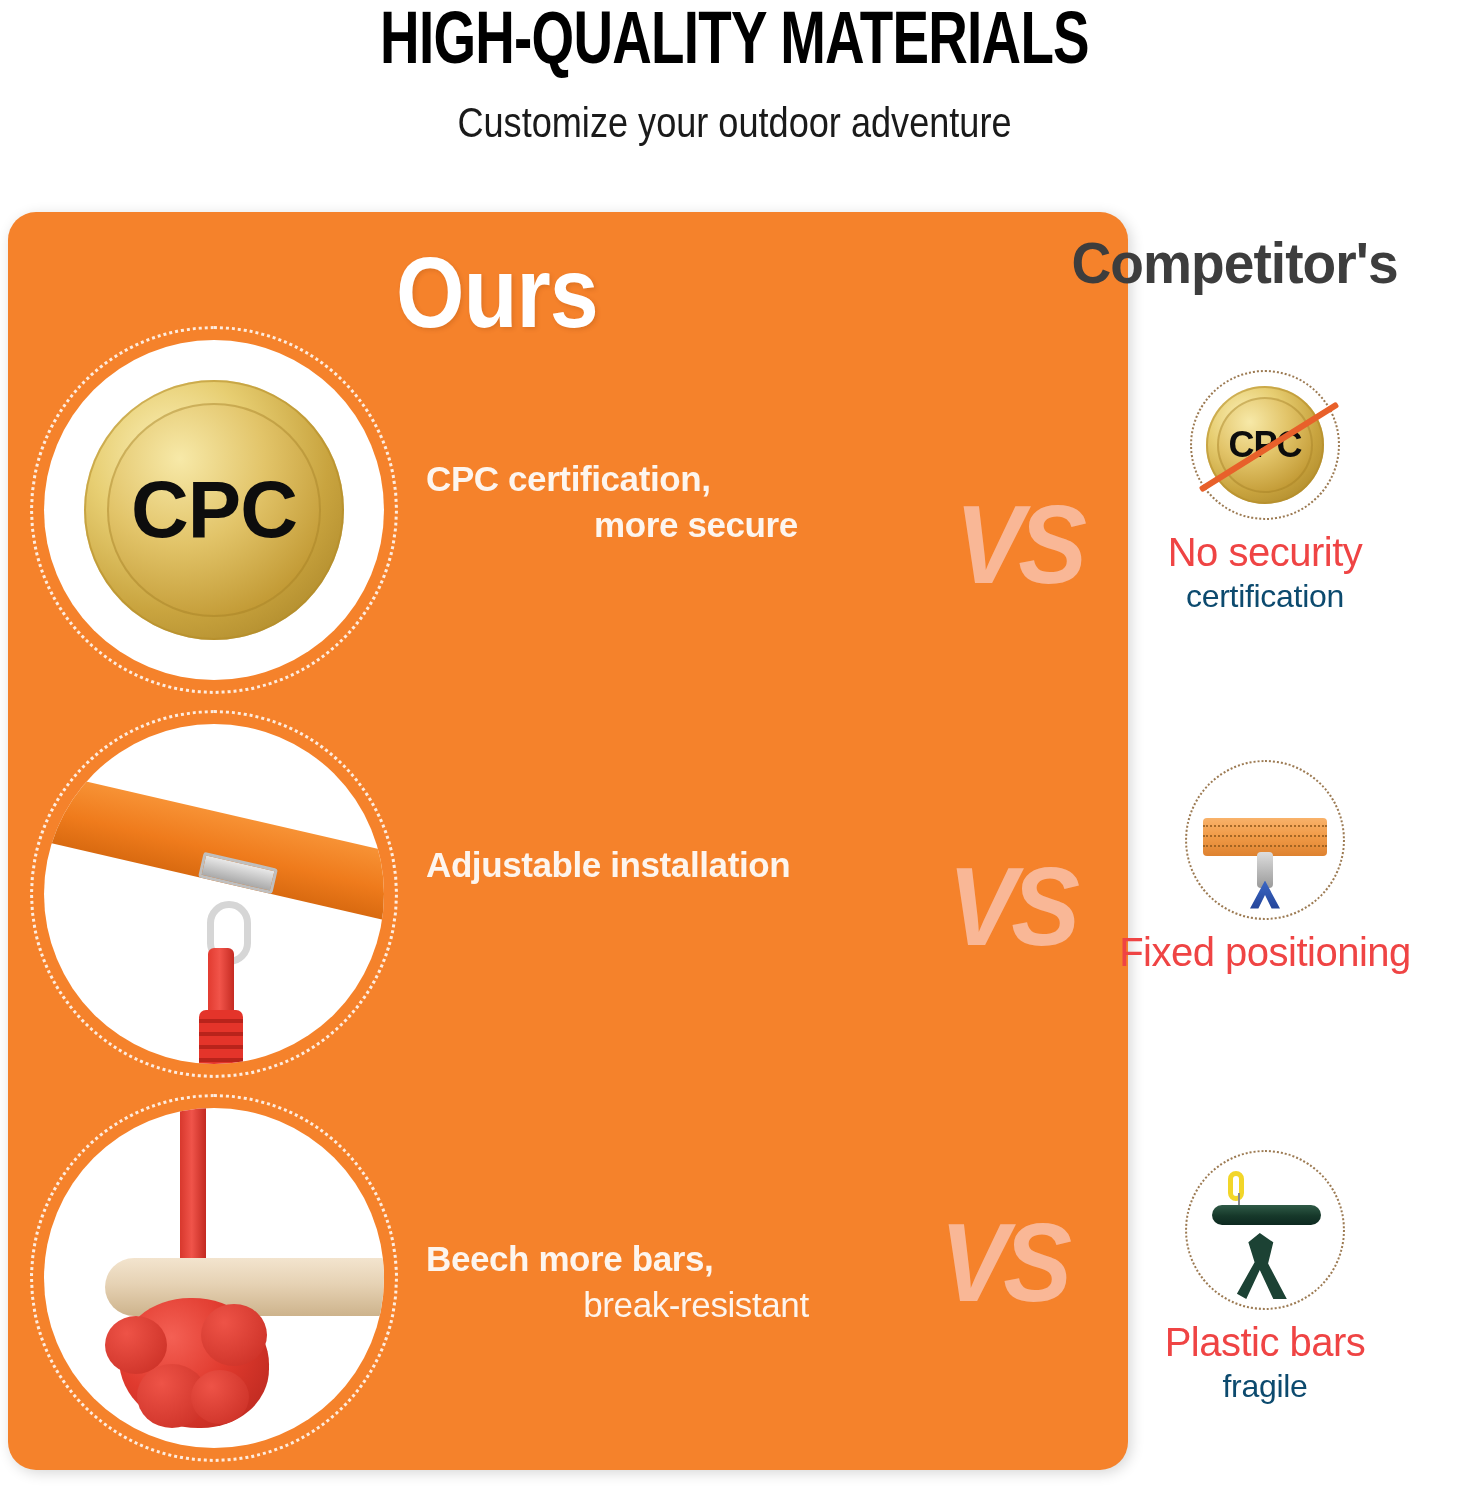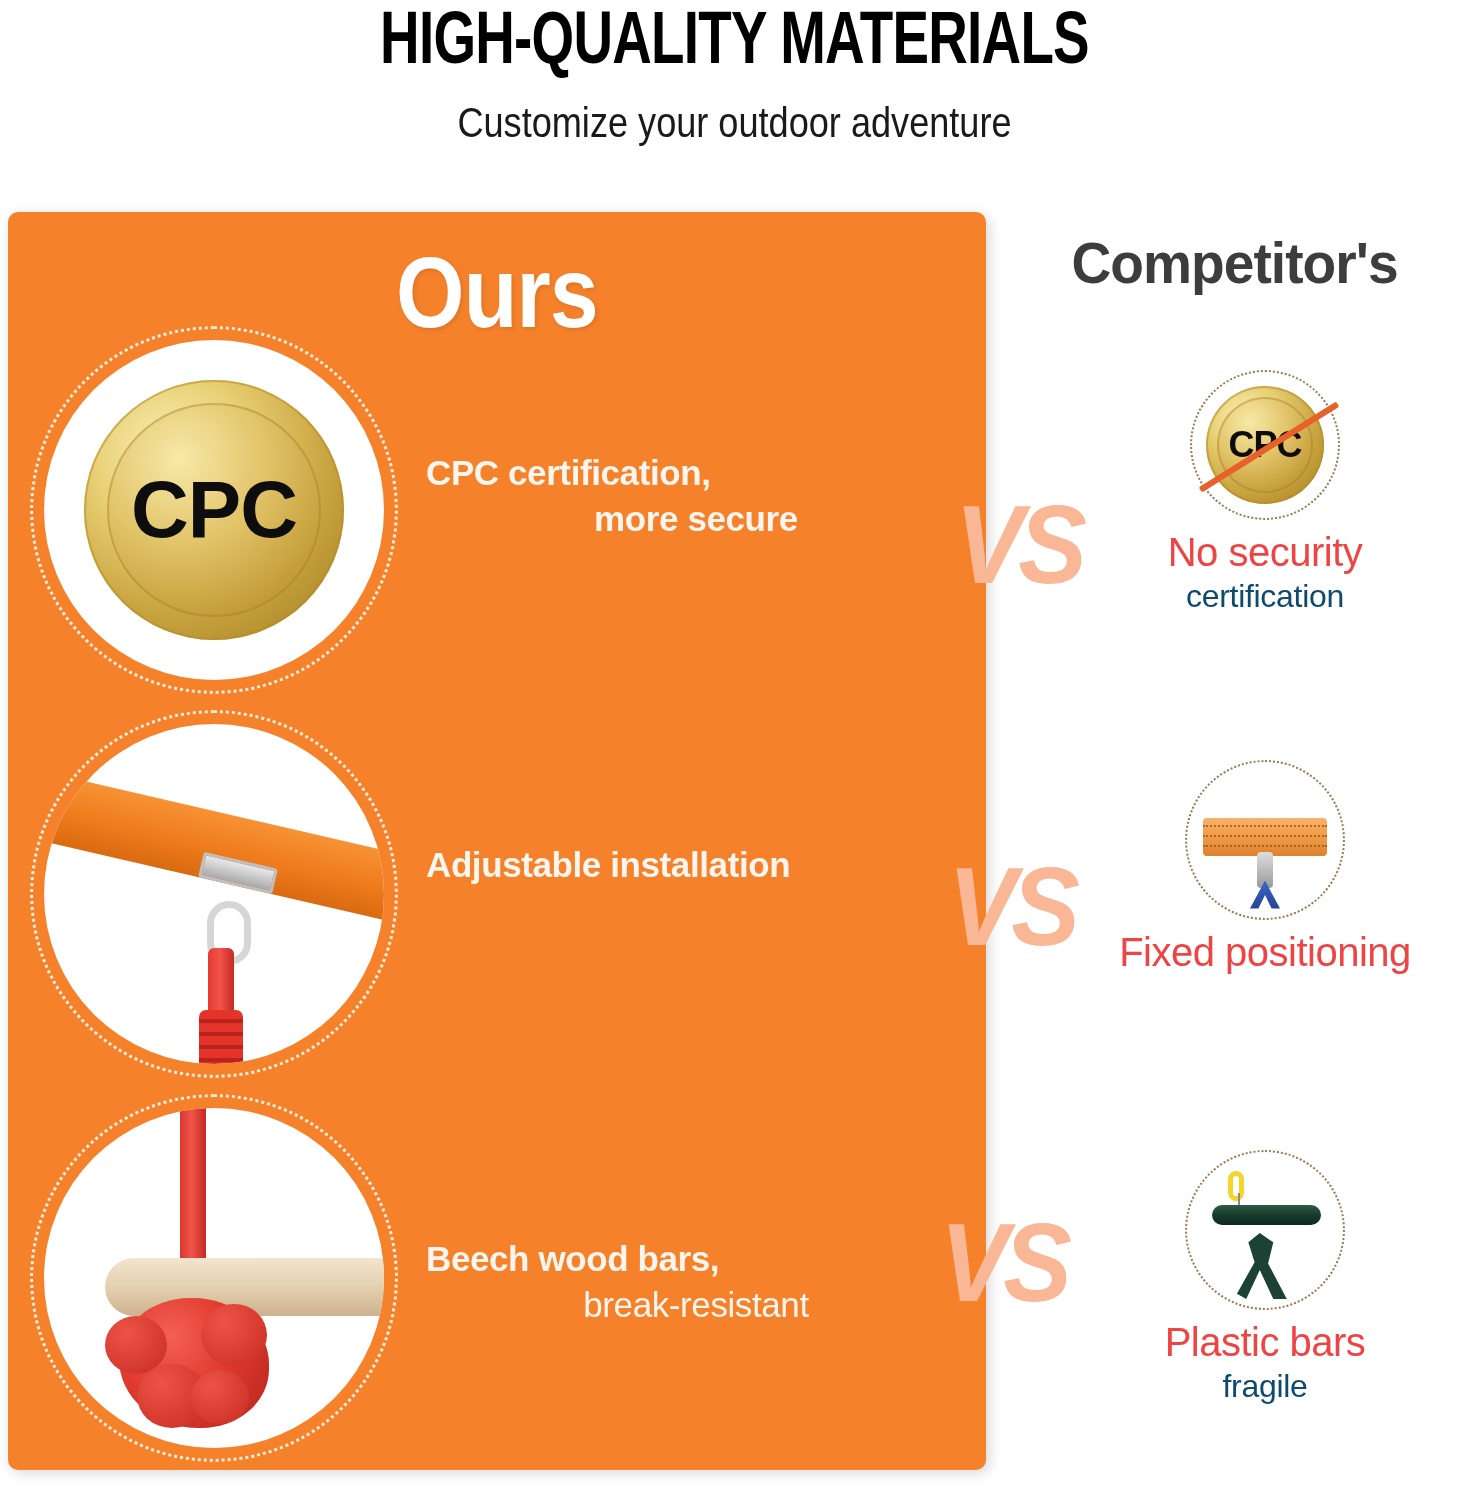--- a/index.html
+++ b/index.html
@@ -36,23 +36,23 @@
     color:#1a1a1a;
     transform:scaleX(0.86);
     transform-origin:center top;
     line-height:54px;
     white-space:nowrap;
   }
 
   
   #ours-panel{
     position:absolute;left:8px;top:212px;
-    width:978px;height:1258px;
+    width:1120px;height:1258px;
     background:#F5822B;
-    border-radius:10px;
+    border-radius:28px;
     box-shadow:3px 3px 14px rgba(0,0,0,0.16);
   }
   #ours-heading{
     position:absolute;left:0;top:26px;width:978px;
     text-align:center;
     color:#ffffff;
     font-size:100px;
     font-weight:bold;
     letter-spacing:-1px;
     line-height:108px;
@@ -94,21 +94,21 @@
     border-radius:50%;
     border:3px dotted rgba(255,255,255,.85);
     box-sizing:border-box;
     pointer-events:none;
   }
   .ours-text{
     position:absolute;left:418px;
     width:540px;
     color:#fdf5ee;
   }
-  #ours-row-0 .ours-text{top:110px;}
+  #ours-row-0 .ours-text{top:116px;}
   #ours-row-1 .ours-text{top:118px;}
   #ours-row-2 .ours-text{top:128px;}
   .ours-line1{
     font-size:35px;font-weight:bold;line-height:46px;
     letter-spacing:-.4px;
   }
   .ours-line2{
     font-size:35px;font-weight:normal;line-height:46px;
     letter-spacing:-.4px;
     text-align:center;
@@ -342,21 +342,21 @@
       <div class="wood-bar"></div>
       <div class="knot">
         <div class="knot-lobe" style="left:-14px;top:18px;width:62px;height:58px;"></div>
         <div class="knot-lobe" style="left:82px;top:6px;width:66px;height:62px;"></div>
         <div class="knot-lobe" style="left:18px;top:66px;width:70px;height:64px;"></div>
         <div class="knot-lobe" style="left:72px;top:72px;width:58px;height:54px;"></div>
       </div>
     </div>
     <div class="ours-photo-ring"></div>
     <div class="ours-text">
-      <div class="ours-line1">Beech wood bars,</div>
+      <div class="ours-line1">Beech more bars,</div>
       <div class="ours-line2">break-resistant</div>
     </div>
   </div>
 </div>
 
 <div class="vs" id="vs-0">VS</div>
 <div class="vs" id="vs-1">VS</div>
 <div class="vs" id="vs-2">VS</div>
 
 <div id="competitor-heading">Competitor's</div>

